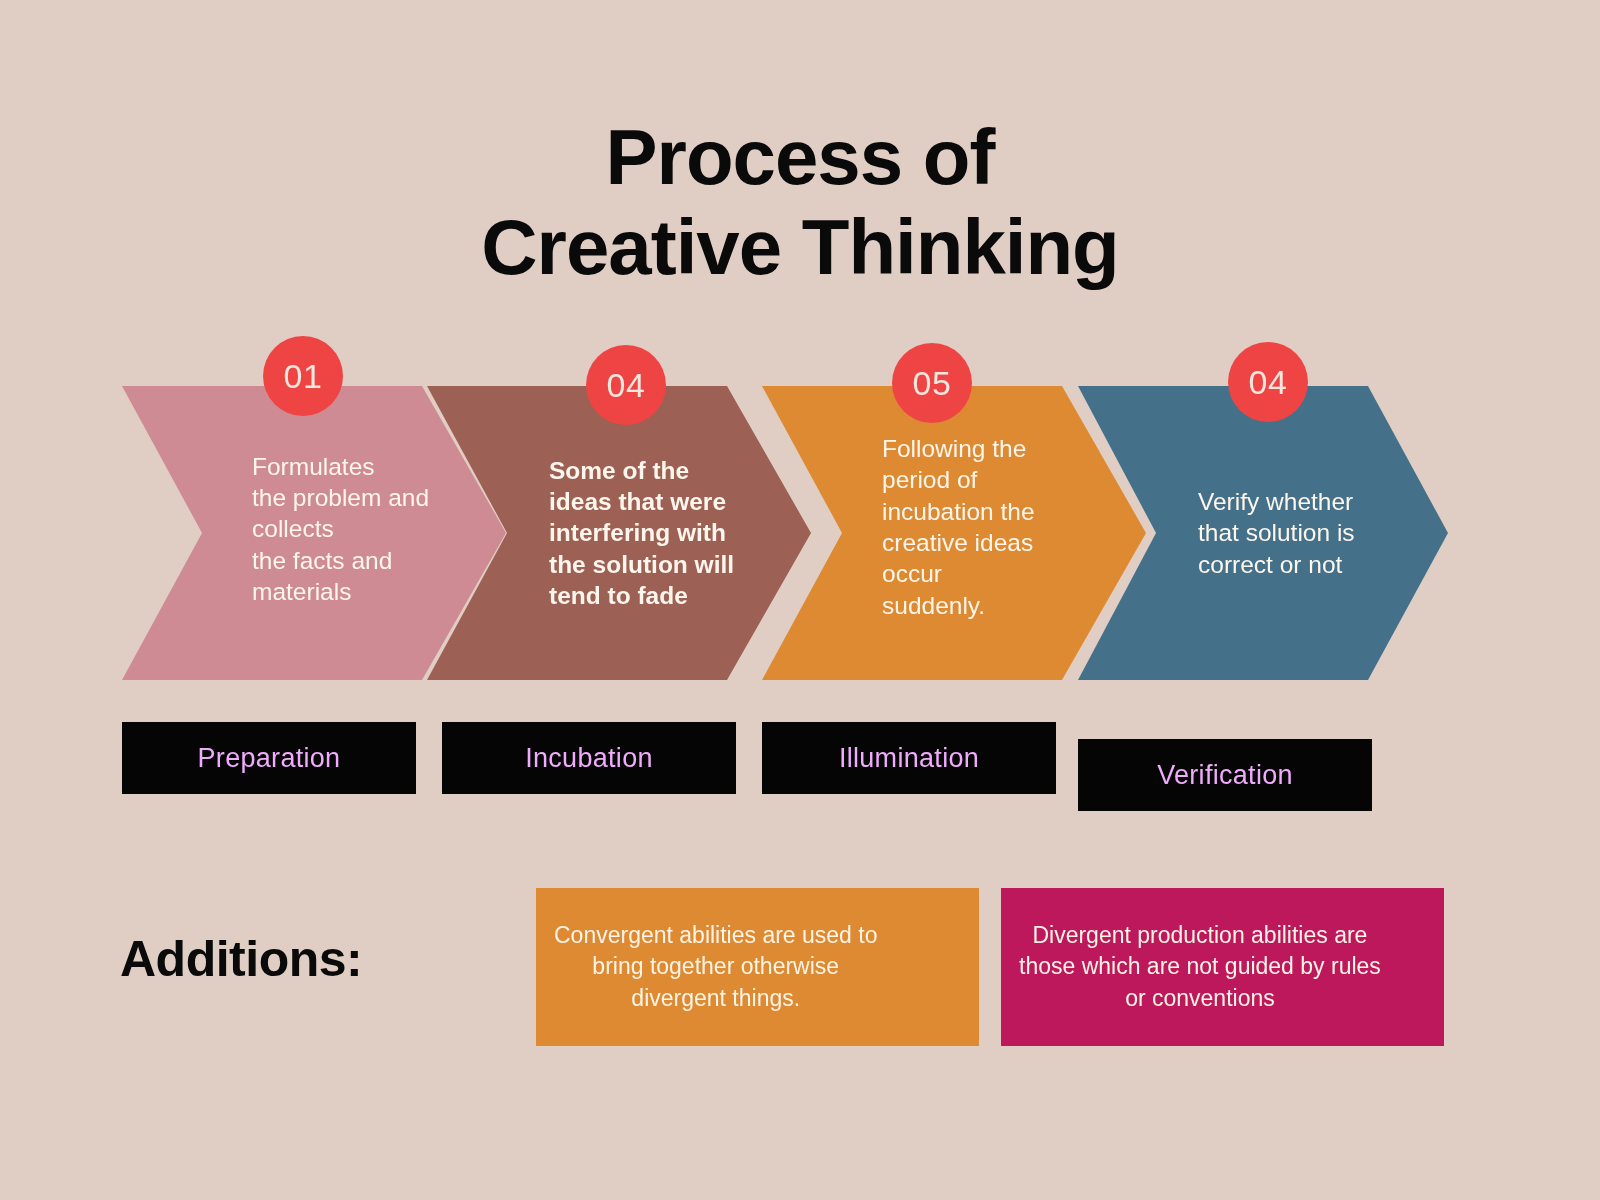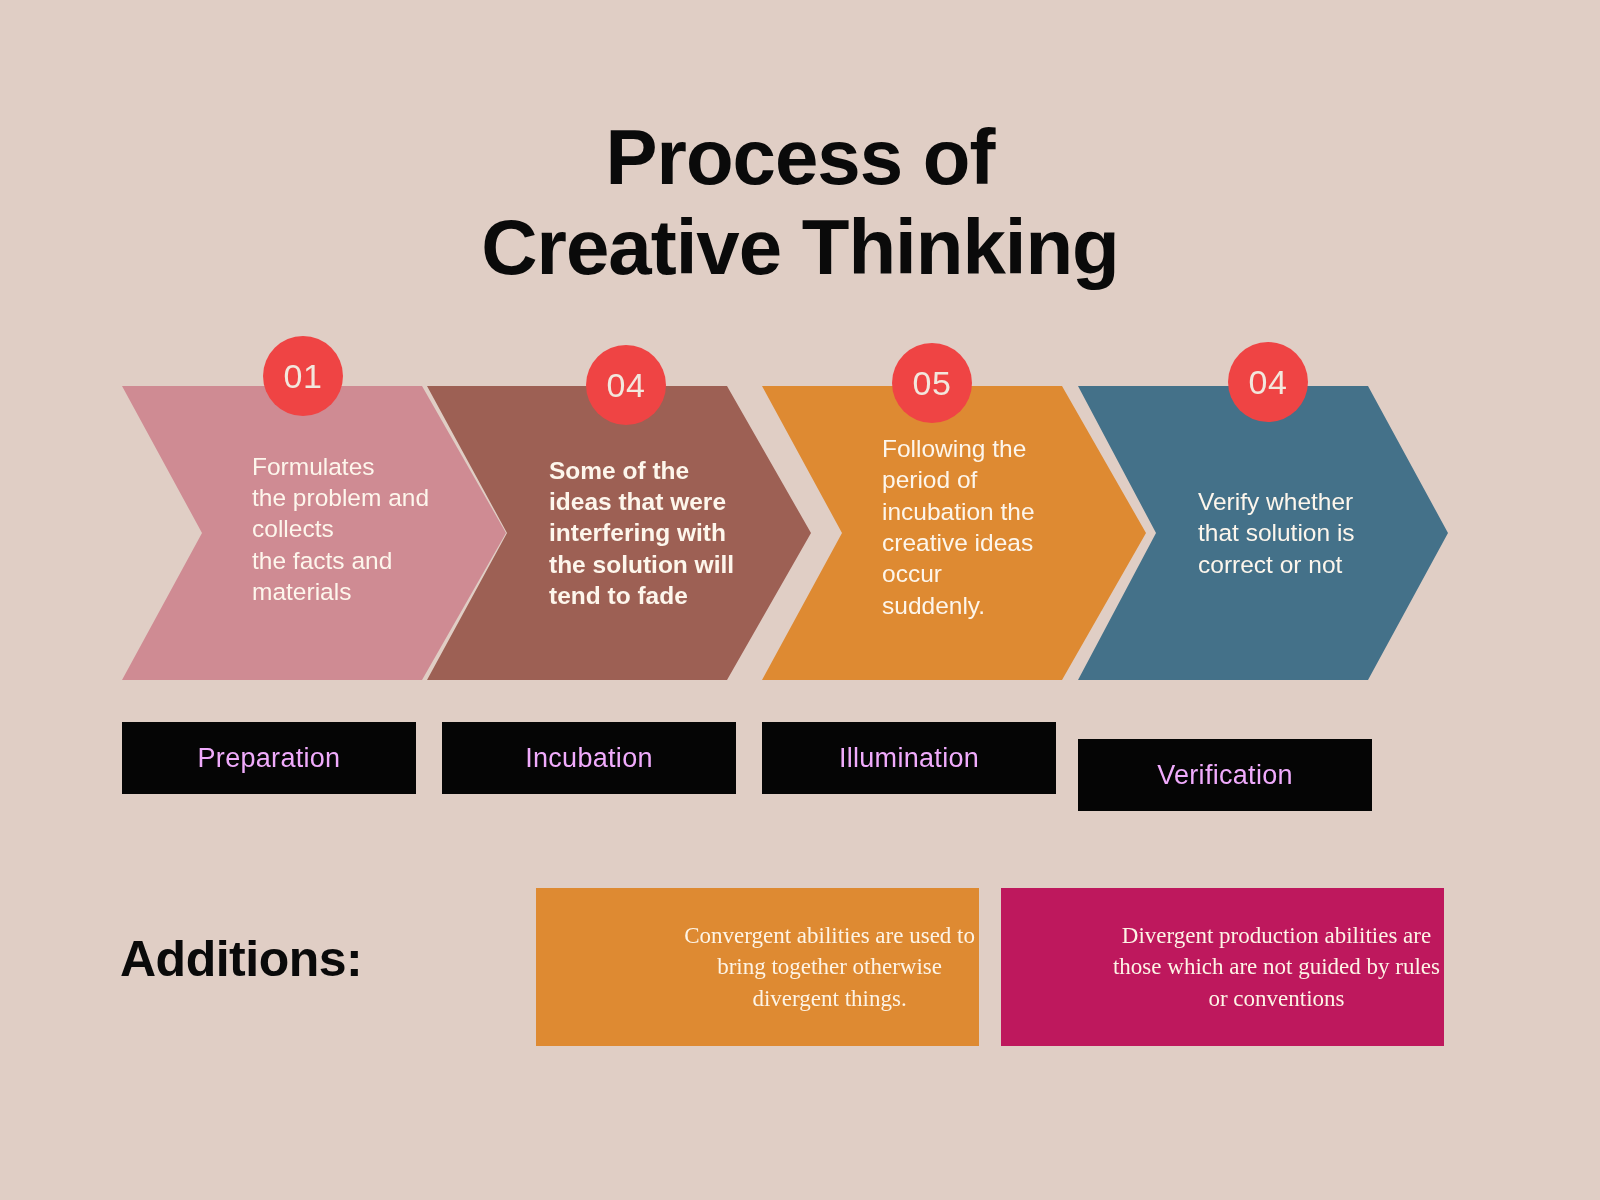--- a/index.html
+++ b/index.html
@@ -131,28 +131,28 @@
     color: #0a0a0a;
     letter-spacing: -0.5px;
     font-family: "Liberation Sans", sans-serif;
   }
   .add-box {
     position: absolute;
     top: 888px;
     height: 158px;
     display: flex;
     align-items: center;
-    justify-content: flex-end;
+    justify-content: flex-start;
     text-align: center;
     color: #fdf4e6;
     font-size: 23px;
     line-height: 1.35;
-    padding: 0 4px;
+    padding: 0 18px;
     box-sizing: border-box;
-    font-family: Liberation Serif, serif;
+    font-family: Liberation Sans, sans-serif;
   }
   .add-box span { display: block; white-space: pre-line; }
   .add-1 { left: 536px;  width: 443px; background: #de8a32; }
   .add-2 { left: 1001px; width: 443px; background: #be185d; }
 </style>
 </head>
 <body>
 
 <div id="canvas">
 

